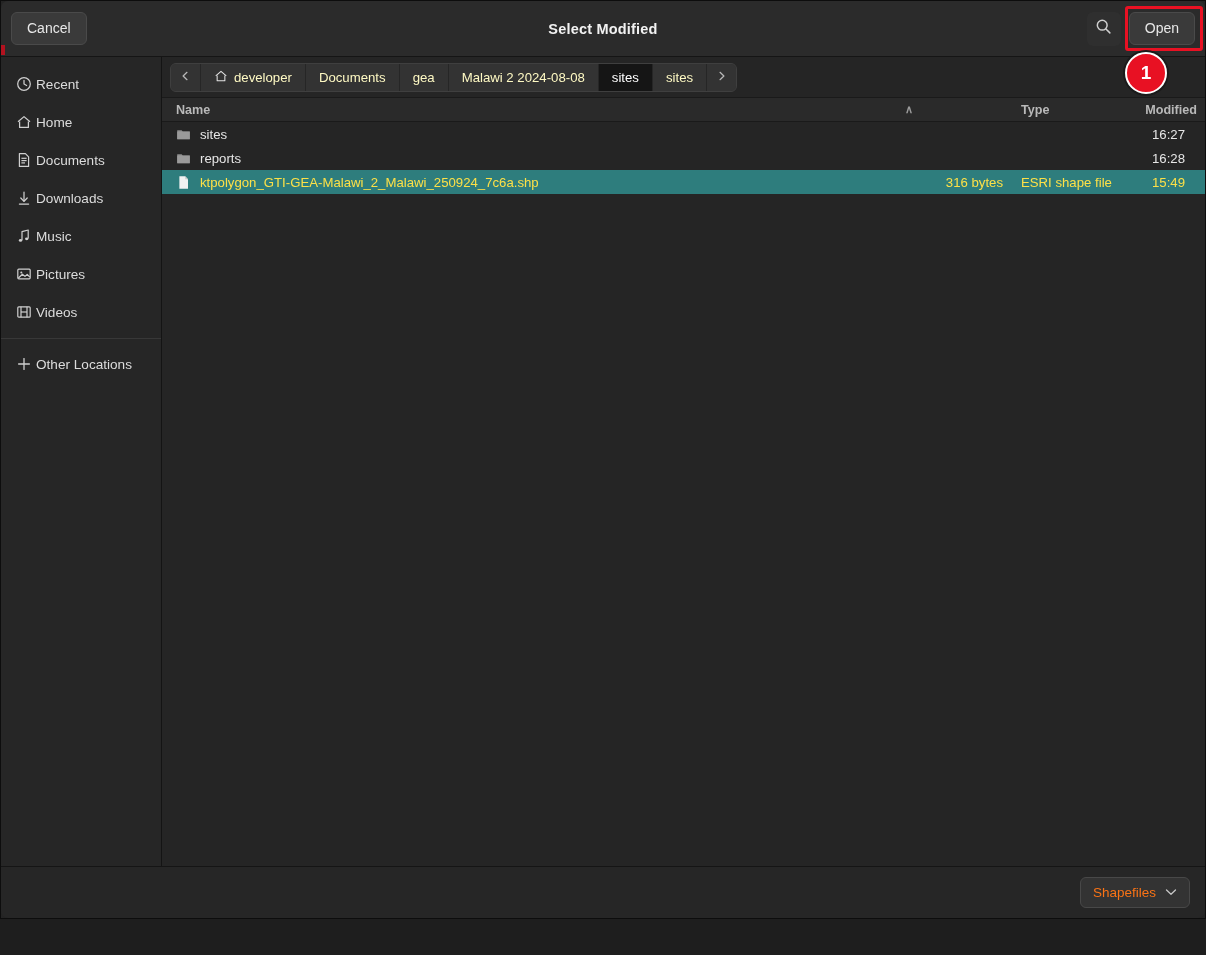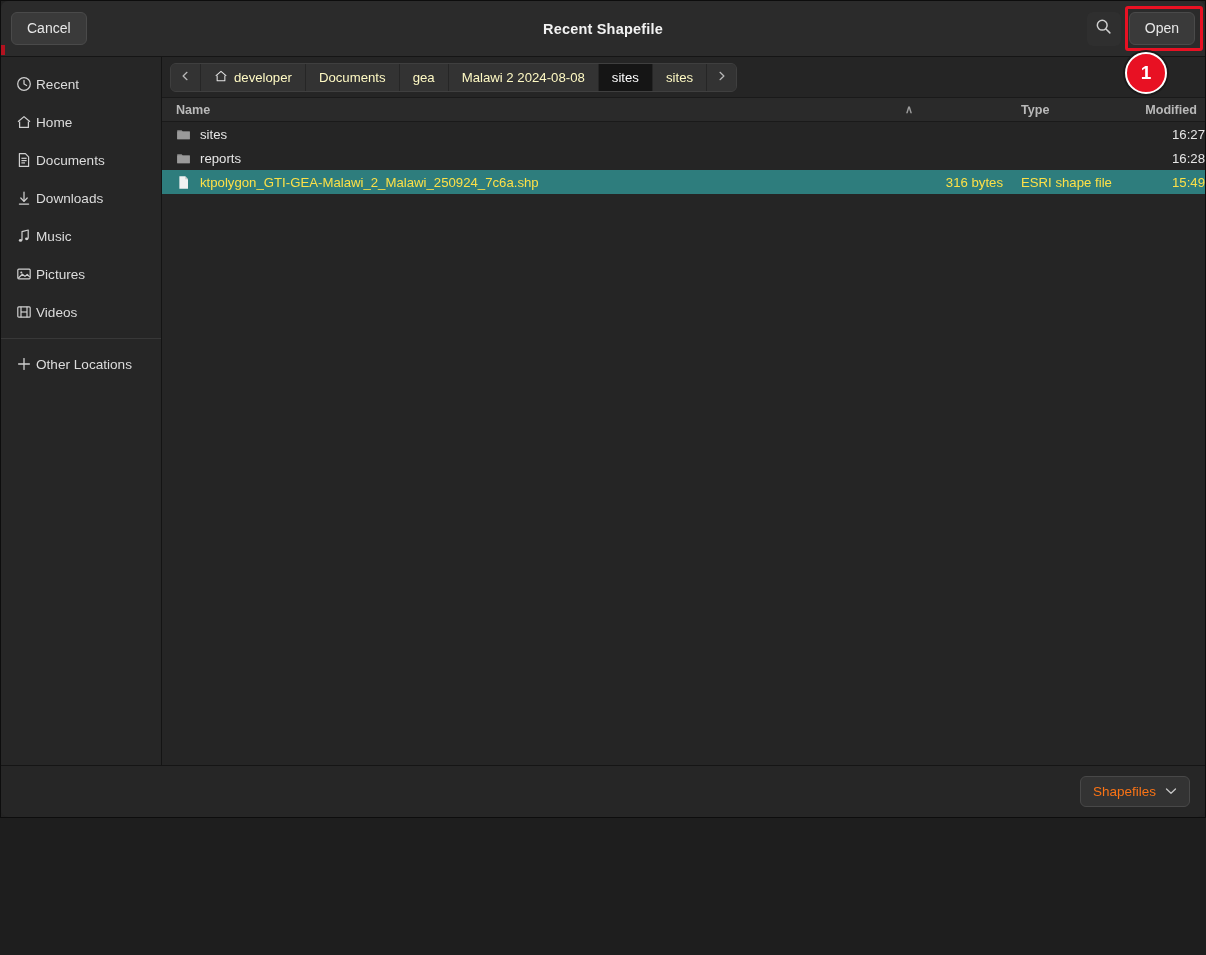--- a/index.html
+++ b/index.html
@@ -4,21 +4,21 @@
 <style>
   * { box-sizing: border-box; margin: 0; padding: 0; }
   html, body {
     width: 1206px; height: 955px;
     background: #1e1e1e;
     font-family: "Liberation Sans", sans-serif;
     overflow: hidden;
   }
   #app {
     position: relative;
-    width: 1206px; height: 818px;
+    width: 1206px; height: 919px;
     background: #242424;
     display: flex; flex-direction: column;
     border: 1px solid #0d0d0d;
   }
 
   
   .headerbar {
     position: relative;
     height: 56px; flex: 0 0 56px;
     background: #2b2b2b;
@@ -186,21 +186,21 @@
   }
   .row.selected { background: #2e7d7d; color: #fde047; }
   .cell-name {
     flex: 1; min-width: 0;
     display: flex; align-items: center; gap: 9px;
     padding-left: 14px;
     white-space: nowrap; overflow: hidden; text-overflow: ellipsis;
   }
   .cell-size { width: 84px; text-align: right; padding-right: 8px; }
   .cell-type { width: 108px; text-align: left; padding-left: 10px; }
-  .cell-mod  { width: 86px; text-align: right; padding-right: 0; }
+  .cell-mod  { width: 86px; text-align: right; padding-right: 20px; }
   .fico { width: 15px; height: 15px; flex: 0 0 15px; display:flex; align-items:center; justify-content:center; }
 
   
   .footer {
     height: 52px; flex: 0 0 52px;
     background: #262626;
     border-top: 1px solid #151515;
     display: flex; align-items: center; justify-content: flex-end;
     padding: 0 15px;
     border-radius: 0 0 7px 7px;
@@ -217,21 +217,21 @@
   }
   .chev { font-size: 10px; color: #c6c6c6; }
 </style>
 </head>
 <body>
 
 <div id="app">
 
   <div class="headerbar">
     <button class="btn">Cancel</button>
-    <div class="hb-title">Recent Shapefile</div>
+    <div class="hb-title">Select Modified</div>
     <div class="hb-right">
       <div class="icon-btn">
         <span>
           <svg width="17" height="17" viewBox="0 0 16 16" fill="none" stroke="#cfcfcf" stroke-width="1.4">
             <circle cx="6.8" cy="6.8" r="4.6"></circle>
               <line x1="10.3" y1="10.3" x2="14" y2="14" stroke-linecap="round"></line>
           </svg>
         </span>
       </div>
       <button class="btn">Open</button>

